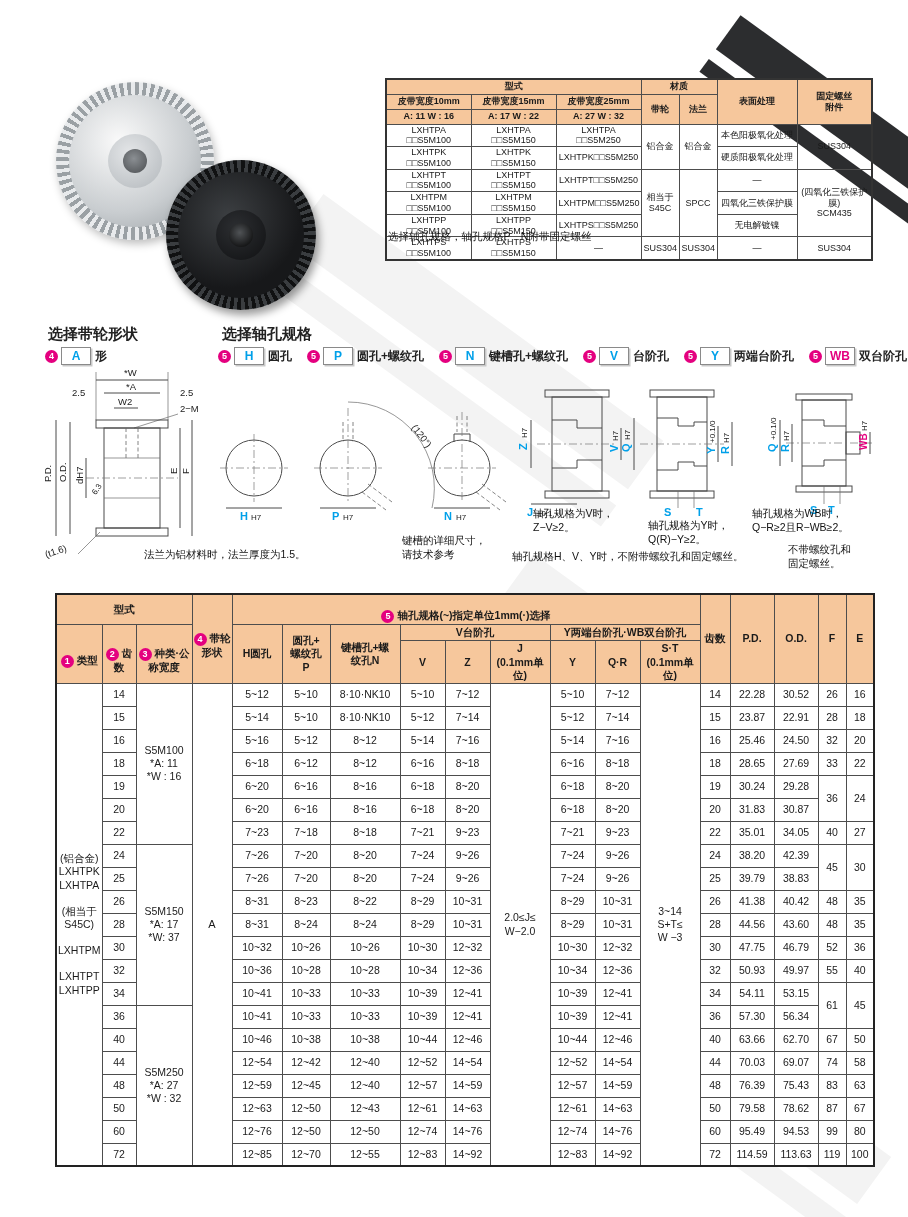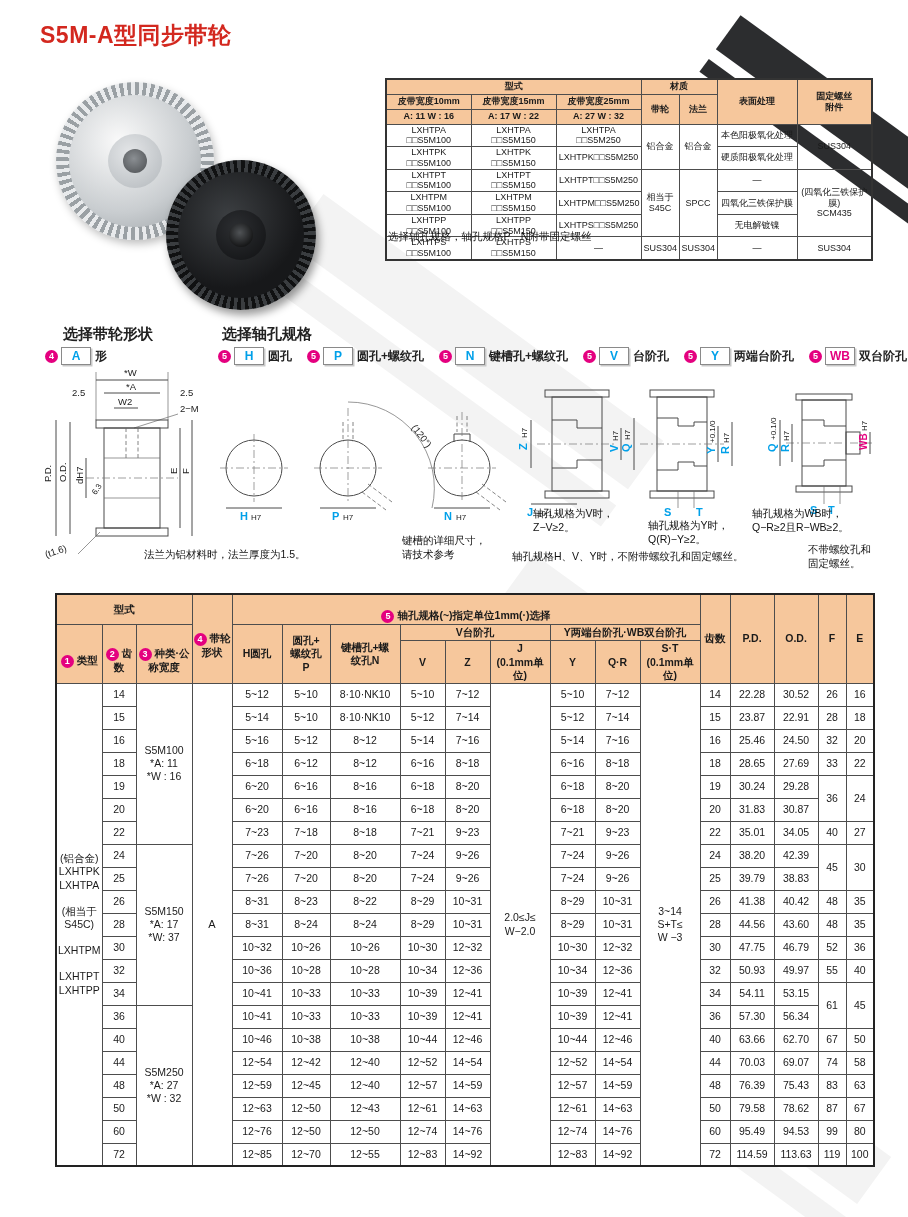--- a/index.html
+++ b/index.html
@@ -95,21 +95,20 @@
       <g transform="rotate(36 700 1080)">
           <rect x="500" y="1030" width="400" height="58"></rect>
           <rect x="500" y="1105" width="400" height="24"></rect>
         </g>
       <g transform="rotate(36 650 700)">
           <rect x="470" y="650" width="380" height="54"></rect>
         </g>
     </g>
   </svg>
 
-  <div class="title">S5M-A型同步带轮</div>
 
   <div class="photos">
     <div class="pulley p-silver">
       <div class="body"></div>
       <div class="hub"></div>
       <div class="hole"></div>
     </div>
     <div class="pulley p-black">
       <div class="body"></div>
       <div class="hub"></div>
@@ -193,21 +192,21 @@
           <td>―</td>
           <td>SUS304</td>
           <td>SUS304</td>
           <td>―</td>
           <td>SUS304</td>
         </tr>
       </tbody>
   </table>
   <div class="spec-note">选择轴孔规格，轴孔规格P　N附带固定螺丝</div>
 
-  <div class="sec-head" style="left:63px;top:325px;text-align:right;">选择带轮形状</div>
+  <div class="sec-head" style="left:48px;top:325px;text-align:right;">选择带轮形状</div>
   <div class="sec-head" style="left:222px;top:325px;">选择轴孔规格</div>
 
   <div class="optrow" style="left:45px;top:347px;">
     <span class="badge">4</span>
     <span class="lbox cyan">A</span>
     <span class="olabel">形</span>
   </div>
 
   <div class="optrow" style="left:218px;top:347px;">
       <span class="opt">
@@ -412,21 +411,21 @@
 
   <div class="note" style="left:128px;top:547px;margin-left:16px;">法兰为铝材料时，法兰厚度为1.5。</div>
   <div class="note" style="left:402px;top:533px;">键槽的详细尺寸，
 请技术参考</div>
   <div class="note" style="left:533px;top:506px;">轴孔规格为V时，
 Z−V≥2。</div>
   <div class="note" style="left:648px;top:506px;margin-top:12px;">轴孔规格为Y时，
 Q(R)−Y≥2。</div>
   <div class="note" style="left:752px;top:506px;">轴孔规格为WB时，
 Q−R≥2且R−WB≥2。</div>
-  <div class="note" style="left:788px;top:542px;margin-left:20px;">不带螺纹孔和
+  <div class="note" style="left:788px;top:542px;">不带螺纹孔和
 固定螺丝。</div>
   <div class="note" style="left:512px;top:549px;">轴孔规格H、V、Y时，不附带螺纹孔和固定螺丝。</div>
 
   <table class="main">
     <colgroup>
       <col style="width:46px">
         <col style="width:34px">
         <col style="width:56px">
         <col style="width:40px">
       <col style="width:50px">

